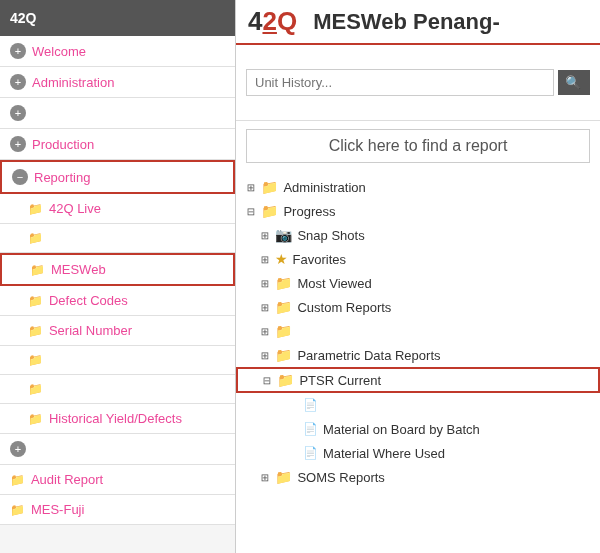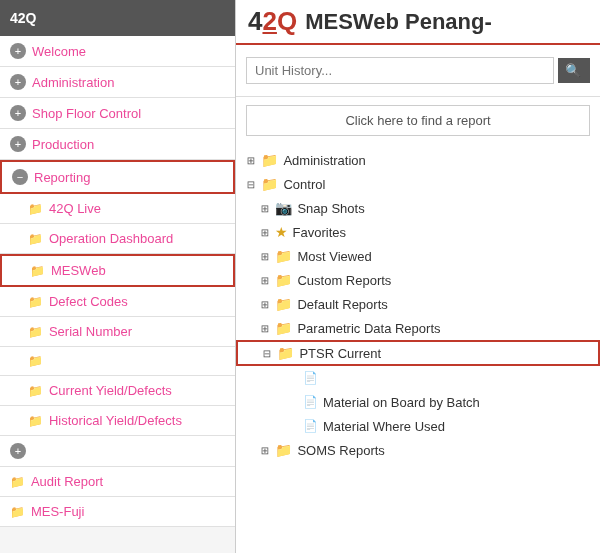--- a/index.html
+++ b/index.html
@@ -98,27 +98,27 @@
     }
     .brand-42q .q-underline {
       text-decoration: underline;
       color: #c0392b;
     }
 
     .brand-name {
       font-size: 22px;
       font-weight: bold;
       color: #333;
-      margin-left: 4px;
+      margin-left: 12px;
     }
 
     .search-bar {
       display: flex;
       align-items: center;
-      padding: 12px 10px;
+      padding: 24px 10px;
       border-bottom: 1px solid #ddd;
       gap: 4px;
     }
 
     .search-input {
       flex: 1;
       border: 1px solid #ccc;
       padding: 5px 8px;
       font-size: 13px;
       color: #888;
@@ -134,21 +134,21 @@
       font-size: 13px;
     }
 
     .find-report-btn {
       margin: 8px 10px;
       background: #fff;
       border: 1px solid #ccc;
       padding: 7px 10px;
       text-align: center;
       color: #555;
-      font-size: 13px;
+      font-size: 16px;
       cursor: pointer;
     }
 
     .tree-container {
       overflow-y: auto;
       flex: 1;
       padding: 4px 0;
     }
 
     .tree-item {
@@ -210,56 +210,53 @@
       <div class="sidebar-item">
         <span class="icon-circle gray">+</span>
         <span class="sidebar-item-label">Welcome</span>
       </div>
       <div class="sidebar-item">
         <span class="icon-circle gray">+</span>
         <span class="sidebar-item-label">Administration</span>
       </div>
       <div class="sidebar-item">
         <span class="icon-circle gray">+</span>
-        <span class="sidebar-item-label">Shop Floor Control</span>
       </div>
       <div class="sidebar-item">
         <span class="icon-circle gray">+</span>
         <span class="sidebar-item-label">Production</span>
       </div>
       <div class="sidebar-item highlighted">
         <span class="icon-circle gray">−</span>
         <span class="sidebar-item-label">Reporting</span>
       </div>
       <div class="sidebar-item sub-item">
         <span class="folder-icon">📁</span>
         <span class="sidebar-item-label">42Q Live</span>
       </div>
       <div class="sidebar-item sub-item">
         <span class="folder-icon">📁</span>
-        <span class="sidebar-item-label">Operation Dashboard</span>
       </div>
       <div class="sidebar-item sub-item highlighted">
         <span class="folder-icon">📁</span>
         <span class="sidebar-item-label">MESWeb</span>
       </div>
       <div class="sidebar-item sub-item">
         <span class="folder-icon">📁</span>
         <span class="sidebar-item-label">Defect Codes</span>
       </div>
       <div class="sidebar-item sub-item">
         <span class="folder-icon">📁</span>
         <span class="sidebar-item-label">Serial Number</span>
       </div>
       <div class="sidebar-item sub-item">
         <span class="folder-icon">📁</span>
       </div>
       <div class="sidebar-item sub-item">
         <span class="folder-icon">📁</span>
-        <span class="sidebar-item-label">Current Yield/Defects</span>
       </div>
       <div class="sidebar-item sub-item">
         <span class="folder-icon">📁</span>
         <span class="sidebar-item-label">Historical Yield/Defects</span>
       </div>
       <div class="sidebar-item">
         <span class="icon-circle gray">+</span>
       </div>
       <div class="sidebar-item">
         <span class="folder-icon">📁</span>
@@ -290,21 +287,21 @@
   <div class="tree-container">
     <div id="tree-items">
         <div class="tree-item">
           <span class="tree-toggle">⊞</span>
           <span class="tree-folder">📁</span>
           <span class="tree-label">Administration</span>
         </div>
         <div class="tree-item">
           <span class="tree-toggle">⊟</span>
           <span class="tree-folder">📁</span>
-          <span class="tree-label">Control</span>
+          <span class="tree-label">Progress</span>
         </div>
         <div class="tree-item indent1">
           <span class="tree-toggle">⊞</span>
           <span class="tree-folder cam-icon">📷</span>
           <span class="tree-label">Snap Shots</span>
         </div>
         <div class="tree-item indent1">
           <span class="tree-toggle">⊞</span>
           <span class="tree-folder star-icon">★</span>
           <span class="tree-label">Favorites</span>
@@ -315,21 +312,20 @@
           <span class="tree-label">Most Viewed</span>
         </div>
         <div class="tree-item indent1">
           <span class="tree-toggle">⊞</span>
           <span class="tree-folder">📁</span>
           <span class="tree-label">Custom Reports</span>
         </div>
         <div class="tree-item indent1">
           <span class="tree-toggle">⊞</span>
           <span class="tree-folder">📁</span>
-          <span class="tree-label">Default Reports</span>
         </div>
         <div class="tree-item indent1">
           <span class="tree-toggle">⊞</span>
           <span class="tree-folder">📁</span>
           <span class="tree-label">Parametric Data Reports</span>
         </div>
         <div class="tree-item indent1 highlighted-red">
           <span class="tree-toggle">⊟</span>
           <span class="tree-folder">📁</span>
           <span class="tree-label">PTSR Current</span>

